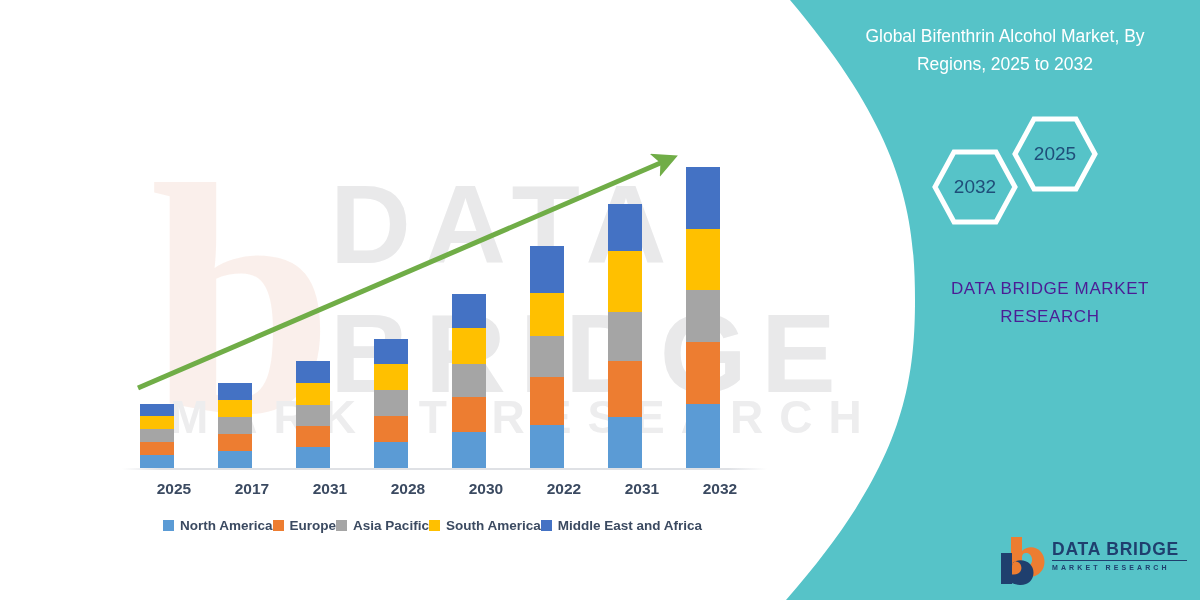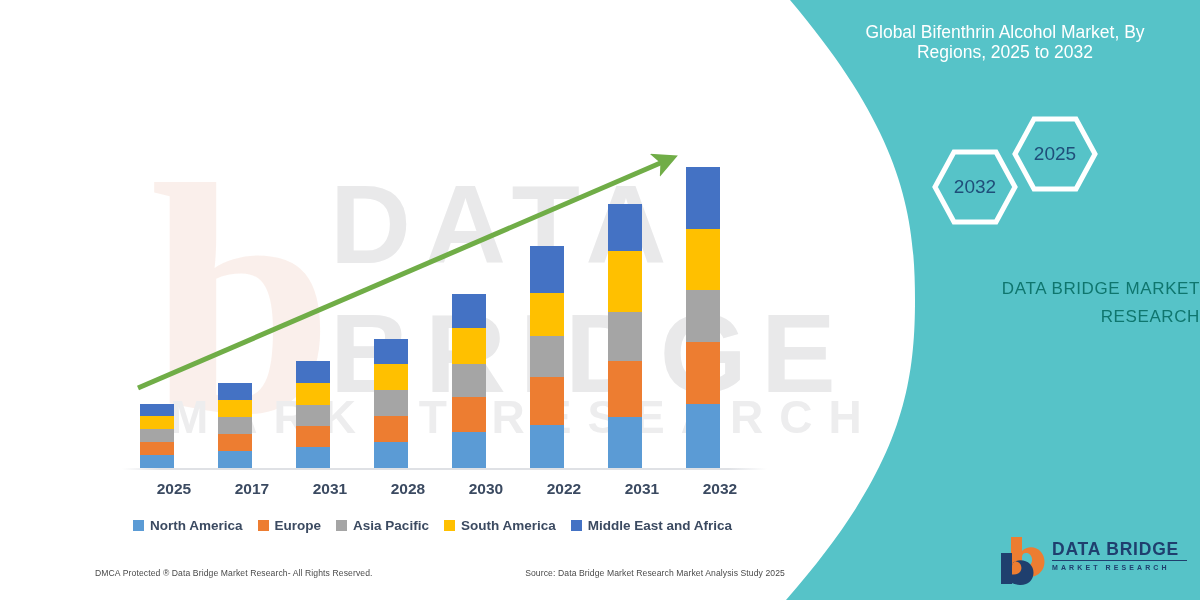--- a/index.html
+++ b/index.html
@@ -33,39 +33,39 @@
   .seg{width:34px;display:block;}
   .x-label{position:absolute;top:360px;width:80px;margin-left:-23px;text-align:center;
       font-size:15.5px;font-weight:700;color:#3b4a61;}
 
   
   #growth-arrow{position:absolute;left:100px;top:120px;width:680px;height:360px;
      pointer-events:none;}
 
   
   #legend{position:absolute;left:100px;top:518px;width:665px;display:flex;
-     justify-content:center;align-items:center;gap:15px;}
+     justify-content:center;align-items:center;}
   .legend-item{display:flex;align-items:center;gap:6px;}
   .legend-swatch{width:11px;height:11px;display:block;}
   .legend-label{font-size:13.5px;font-weight:700;color:#3b4a61;white-space:nowrap;}
 
   
   #footer{position:absolute;left:95px;top:568px;width:690px;display:flex;
      justify-content:space-between;font-size:8.6px;color:#4a4a4a;letter-spacing:.1px;}
 
   
   #panel-title{position:absolute;left:830px;top:22px;width:350px;text-align:center;
-     font-size:17.5px;line-height:20px;color:#ffffff;}
+     font-size:17.5px;line-height:28px;color:#ffffff;}
   .hexagon{position:absolute;display:flex;align-items:center;justify-content:center;}
   .hexagon svg{position:absolute;left:0;top:0;}
   .hex-label{position:relative;font-size:19px;color:#1f4e79;font-weight:400;}
   #hex-2025{left:1012px;top:115px;width:86px;height:78px;}
   #hex-2032{left:932px;top:148px;width:86px;height:78px;}
-  #brand-text{position:absolute;left:900px;top:275px;width:300px;text-align:right;
-     font-size:17px;line-height:28px;color:#0f766e;letter-spacing:.6px;}
+  #brand-text{position:absolute;left:900px;top:275px;width:300px;text-align:center;
+     font-size:17px;line-height:28px;color:#4c1d95;letter-spacing:.6px;}
 
   
   #dbmr-logo{position:absolute;left:995px;top:533px;width:190px;height:52px;}
   #logo-text{position:absolute;left:1052px;top:540px;width:135px;}
   #logo-name{font-size:17.5px;font-weight:700;color:#1f3f6e;letter-spacing:.8px;
      line-height:19px;}
   #logo-sub{font-size:7px;font-weight:700;color:#1f3f6e;letter-spacing:3.1px;
      line-height:11px;border-top:1px solid #1f3f6e;padding-top:1px;margin-top:1px;}
 </style>
 </head>
@@ -197,24 +197,20 @@
       <div class="legend-item">
         <span class="legend-swatch" style="background: rgb(255, 192, 0);"></span>
         <span class="legend-label">South America</span>
       </div>
       <div class="legend-item">
         <span class="legend-swatch" style="background: rgb(68, 114, 196);"></span>
         <span class="legend-label">Middle East and Africa</span>
       </div>
     </div>
 
-  <div id="footer">
-    <span>DMCA Protected ® Data Bridge Market Research- All Rights Reserved.</span>
-    <span>Source: Data Bridge Market Research  Market Analysis Study 2025</span>
-  </div>
 
   <div id="panel-title">Global Bifenthrin Alcohol Market, By Regions, 2025 to 2032</div>
 
   <div class="hexagon" id="hex-2025">
     <svg width="86" height="78" viewBox="0 0 86 78">
       <polygon points="22,4 64,4 83,39 64,74 22,74 3,39" fill="none" stroke="#ffffff" stroke-width="5"></polygon>
     </svg>
     <span class="hex-label">2025</span>
   </div>
 

